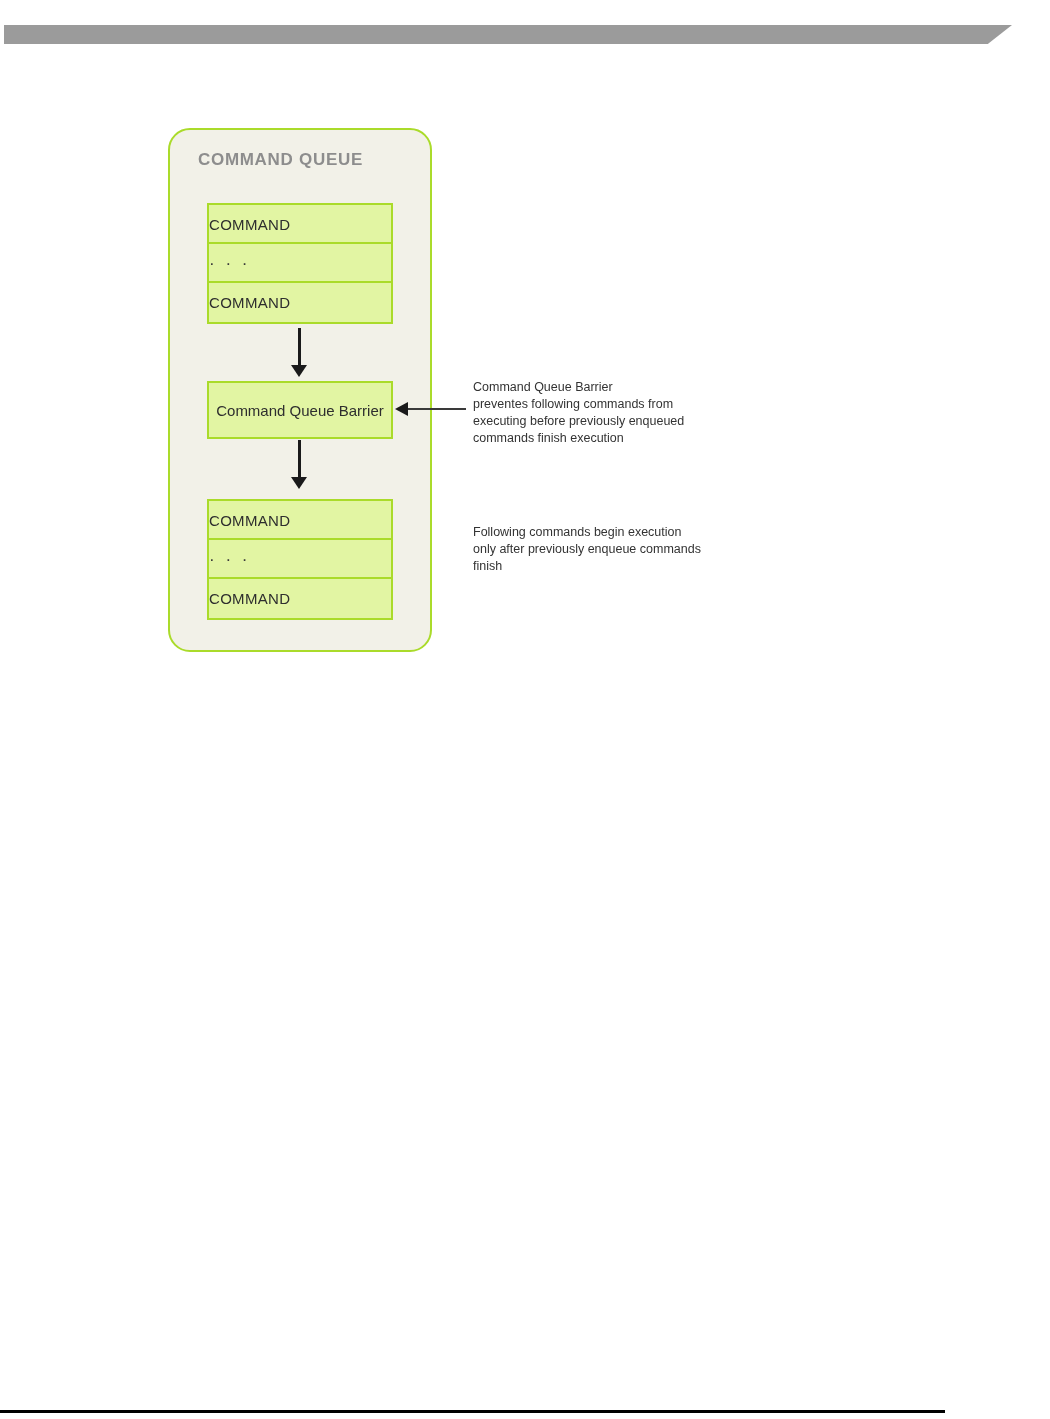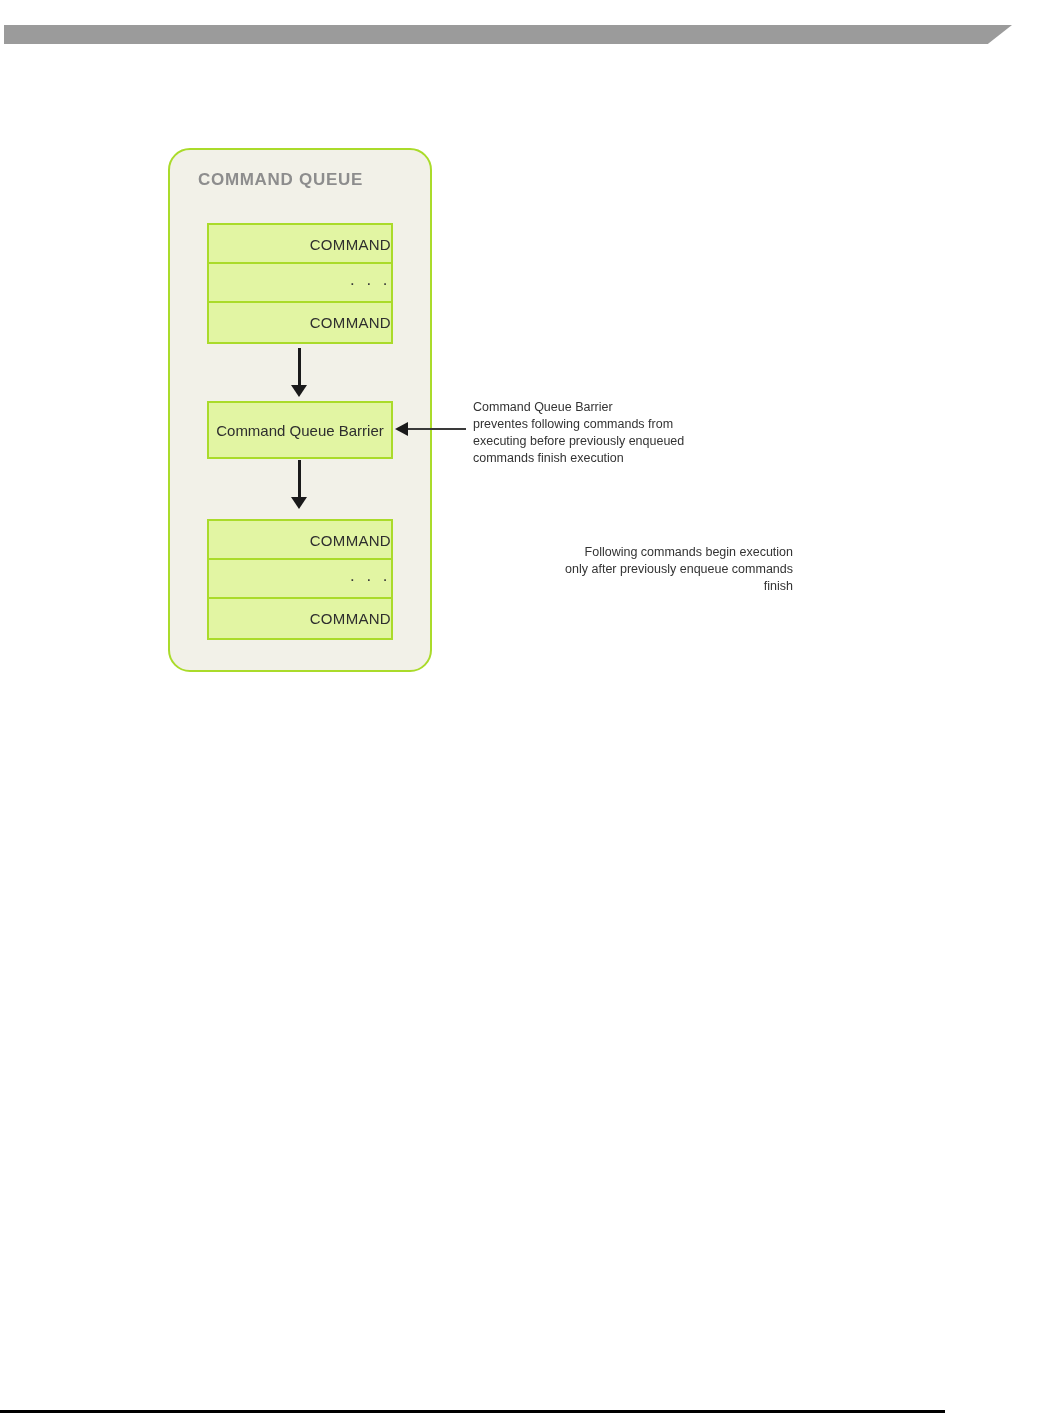--- a/index.html
+++ b/index.html
@@ -38,21 +38,20 @@
     background: #000000;
   }
 
   
   .figure {
     position: absolute;
     left: 0;
     top: 0;
     width: 1050px;
     height: 700px;
-    margin-top: 20px;
   }
 
   
   .queue-container {
     position: absolute;
     left: 168px;
     top: 128px;
     width: 264px;
     height: 524px;
     box-sizing: border-box;
@@ -81,28 +80,27 @@
     box-sizing: border-box;
     border: 2px solid #aadb2a;
     background: #e2f5a3;
   }
   .cmd-stack.top    { top: 203px; }
   .cmd-stack.bottom { top: 499px; }
 
   .cmd-row {
     height: 39px;
     line-height: 39px;
-    text-align: right;
+    text-align: left;
     font-size: 15px;
     color: #2e2e2e;
     letter-spacing: 0.3px;
     background: #e2f5a3;
     border-bottom: 2px solid #aadb2a;
     box-sizing: border-box;
-    padding-left: 13px;
   }
   .cmd-row:last-child { border-bottom: none; }
   .cmd-row.ellipsis {
     font-size: 17px;
     letter-spacing: 3px;
     color: #3a3a3a;
   }
 
   
   .barrier-box {
@@ -169,21 +167,21 @@
   .annotation {
     position: absolute;
     left: 473px;
     font-size: 12.5px;
     line-height: 17px;
     color: #333333;
     white-space: pre-line;
   }
   .annotation.note-1 { top: 256px; width: 300px; }
   .annotation.note-2 { top: 379px; width: 320px; }
-  .annotation.note-3 { top: 524px; width: 320px; text-align: right; }
+  .annotation.note-3 { top: 524px; width: 320px; }
 </style>
 </head>
 <body>
 
 <div class="header-banner"></div>
 
 <div class="figure">
 
   <div class="queue-container"></div>
 

